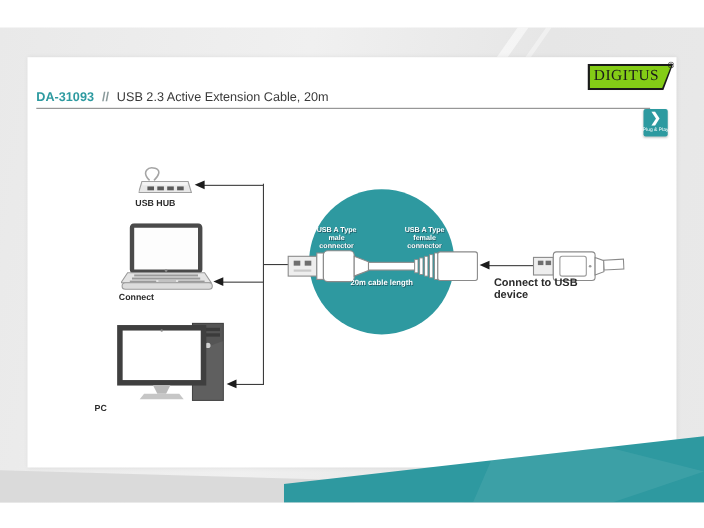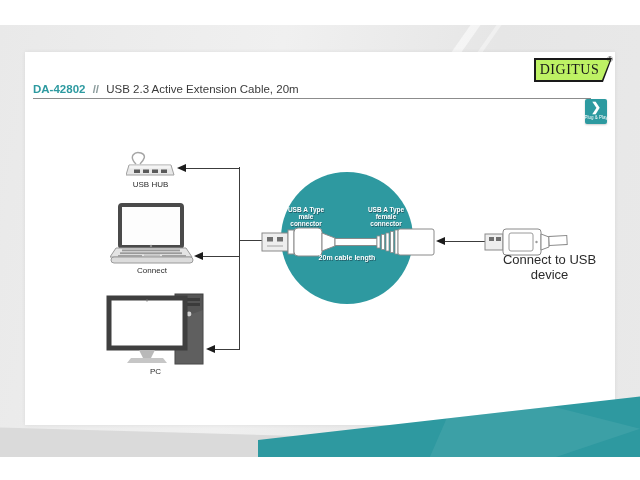--- a/index.html
+++ b/index.html
@@ -25,21 +25,21 @@
   .bg-poly2{position:absolute;inset:0;background:#f0f0f0;
             clip-path:polygon(58% 70%,66% 100%,50% 100%);}
   .teal-wedge{position:absolute;left:258px;top:394px;width:382px;height:63px;
               clip-path:polygon(0 73%,100% 4%,100% 100%,0 100%);background:#2E99A0;z-index:6;}
   .teal-facet{position:absolute;inset:0;background:rgba(255,255,255,.07);
               clip-path:polygon(50% 30%,72% 12%,100% 55%,78% 100%,45% 100%);}
 
   
   .logo-box{position:absolute;left:534px;top:58px;width:78px;height:24px;background:#1a1a1a;
             clip-path:polygon(0 0,100% 0,calc(100% - 9px) 100%,0 100%);z-index:3;}
-  .logo-inner{position:absolute;left:2px;top:2px;right:2px;bottom:2px;background:#bef264;
+  .logo-inner{position:absolute;left:2px;top:2px;right:2px;bottom:2px;background:#84cc16;
               clip-path:polygon(0 0,100% 0,calc(100% - 8px) 100%,0 100%);
               display:flex;align-items:center;justify-content:center;}
   .logo-text{font-family:"Liberation Serif",serif;font-size:14px;color:#1a1a1a;
              letter-spacing:.5px;padding-right:7px;}
   .logo-reg{position:absolute;left:607px;top:55px;font-size:8px;color:#1a1a1a;z-index:3;}
 
   
   .hdr{position:absolute;left:33px;top:83px;font-size:11.5px;color:#3a3a3a;z-index:3;white-space:nowrap;}
   .hdr .code{color:#2D9AA0;font-weight:bold;}
   .hdr .sep{color:#8a9a9b;font-weight:bold;padding:0 4px;}
@@ -63,25 +63,25 @@
   .c-label{position:absolute;z-index:5;color:#fff;font-weight:bold;font-size:6.5px;line-height:7px;
            text-align:center;text-shadow:.7px .7px 0 rgba(20,40,55,.55);}
   .lbl-male{left:276px;top:206px;width:60px;}
   .lbl-female{left:355px;top:206px;width:62px;}
   .lbl-length{left:307px;top:254px;width:80px;font-size:7px;}
 
   
   .svgabs{position:absolute;z-index:4;}
 
   
-  .dev-label{position:absolute;z-index:3;font-size:8px;font-weight:normal;color:#2b2b2b;text-align:center;}
+  .dev-label{position:absolute;z-index:3;font-size:8px;font-weight:bold;color:#2b2b2b;}
   .lbl-hub{left:123px;top:180px;width:55px;}
   .lbl-notebook{left:108px;top:266px;width:88px;}
-  .lbl-pc{left:103px;top:367px;width:105px;}
-  .lbl-connect{left:497px;top:252px;width:105px;font-size:13px;z-index:5;}
+  .lbl-pc{left:86px;top:367px;width:105px;}
+  .lbl-connect{left:449px;top:252px;width:105px;font-size:10px;z-index:5;}
 </style>
 </head>
 <body>
 
 <div id="screen">
 
   <div class="band"></div>
   <div class="streaks">
     <div class="streak s1"></div>
     <div class="streak s2"></div>
@@ -98,21 +98,21 @@
   </div>
 
   <div class="logo-box">
     <div class="logo-inner">
       <span class="logo-text">DIGITUS</span>
     </div>
   </div>
   <span class="logo-reg">®</span>
 
   <div class="hdr">
-    <span class="code">DA-42802</span>
+    <span class="code">DA-31093</span>
     <span class="sep">//</span>
     <span class="ttl">USB 2.3 Active Extension Cable, 20m</span>
   </div>
   <div class="rule"></div>
 
   <div class="badge">
     <span class="badge-arrow">❯</span>
     <span class="badge-label">Plug &amp; Play</span>
   </div>
 

